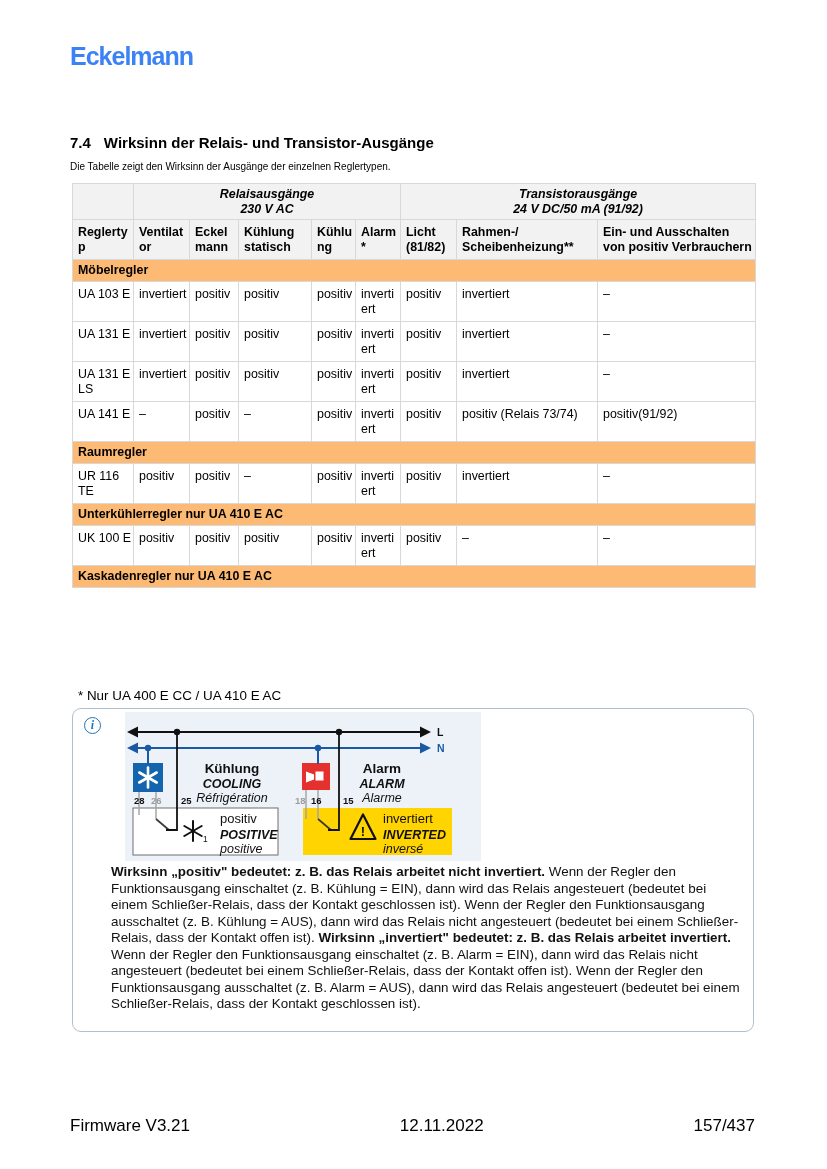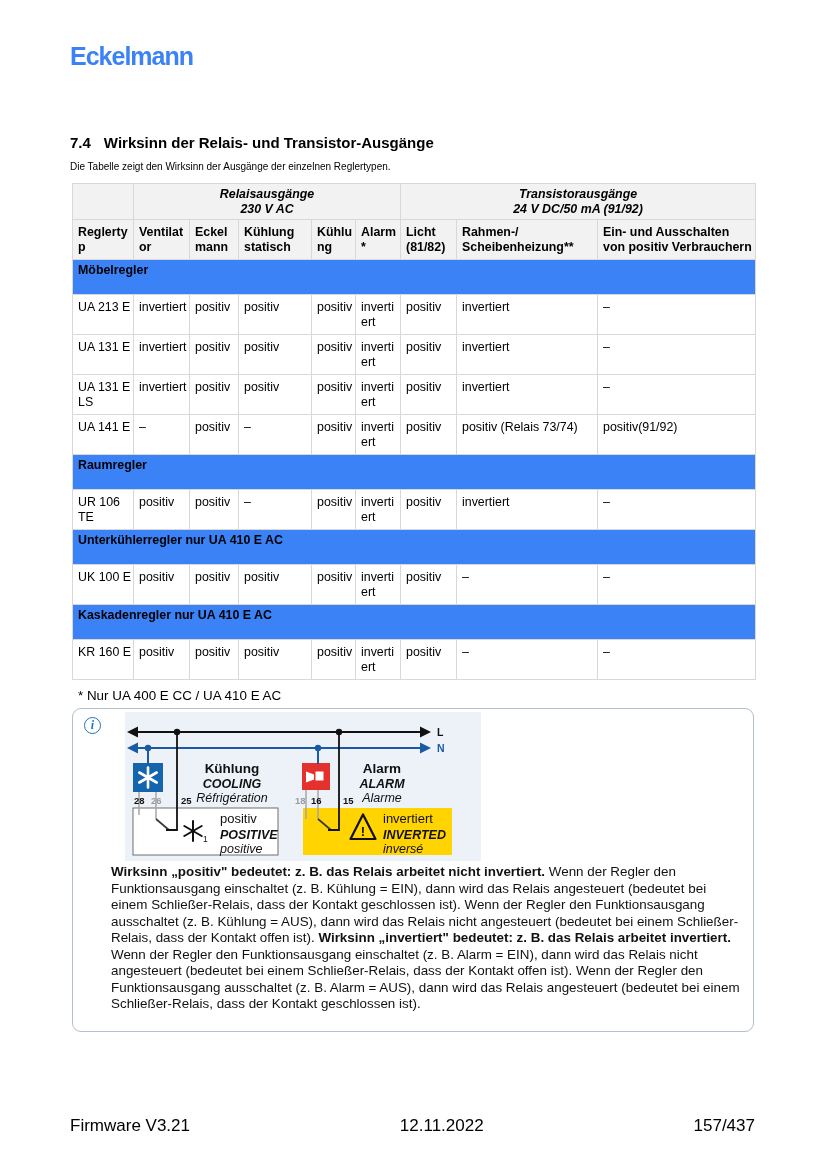--- a/index.html
+++ b/index.html
@@ -13,21 +13,21 @@
            display:flex;gap:13px;}
   .intro{position:absolute;left:70px;top:161px;font-size:10px;margin:0;}
 
   table.wtab{position:absolute;left:72px;top:183px;width:683px;border-collapse:collapse;
              table-layout:fixed;font-size:12.4px;}
   .wtab th,.wtab td{border:1px solid #d8d8d8;vertical-align:top;text-align:left;
              padding:5px 1px 5px 5px;overflow-wrap:anywhere;line-height:14.5px;
              font-weight:normal;}
   .wtab thead th{font-weight:bold;background:#f2f2f2;}
   .wtab th.gh{text-align:center;vertical-align:middle;padding:3px 1px;font-style:italic;}
-  .wtab td.section{background:#3b82f6;font-weight:bold;padding:3px 1px 16px 5px;line-height:15px;}
+  .wtab td.section{background:#fdba74;font-weight:bold;padding:3px 1px 3px 5px;line-height:15px;}
 
   .footnote{position:absolute;left:70px;top:680px;font-size:13.4px;margin:8px;}
 
   .infobox{position:absolute;left:72px;top:708px;width:680px;height:322px;
            border:1.5px solid #b1c0cc;border-radius:9px;background:#fff;}
   .info-icon{position:absolute;left:11px;top:8px;width:15px;height:15px;
              border:1.6px solid #1f74b8;border-radius:50%;color:#1f74b8;
              font-family:"Liberation Serif",serif;font-style:italic;font-weight:bold;
              font-size:12px;line-height:15px;text-align:center;}
   svg.diagram{position:absolute;left:52px;top:3px;}
@@ -88,21 +88,21 @@
           <th>Licht (81/82)</th>
           <th>Rahmen-/ Scheibenheizung**</th>
           <th>Ein- und Ausschalten von positiv Verbrauchern</th>
         </tr>
       </thead>
       <tbody>
         <tr>
           <td class="section" colspan="9">Möbelregler</td>
         </tr>
         <tr>
-          <td>UA 213 E</td>
+          <td>UA 103 E</td>
           <td>invertiert</td>
           <td>positiv</td>
           <td>positiv</td>
           <td>positiv</td>
           <td>invertiert</td>
           <td>positiv</td>
           <td>invertiert</td>
           <td>–</td>
         </tr>
         <tr>
@@ -135,21 +135,21 @@
           <td>positiv</td>
           <td>invertiert</td>
           <td>positiv</td>
           <td>positiv (Relais 73/74)</td>
           <td>positiv(91/92)</td>
         </tr>
         <tr>
           <td class="section" colspan="9">Raumregler</td>
         </tr>
         <tr>
-          <td>UR 106 TE</td>
+          <td>UR 116 TE</td>
           <td>positiv</td>
           <td>positiv</td>
           <td>–</td>
           <td>positiv</td>
           <td>invertiert</td>
           <td>positiv</td>
           <td>invertiert</td>
           <td>–</td>
         </tr>
         <tr>
@@ -161,31 +161,20 @@
           <td>positiv</td>
           <td>positiv</td>
           <td>positiv</td>
           <td>invertiert</td>
           <td>positiv</td>
           <td>–</td>
           <td>–</td>
         </tr>
         <tr>
           <td class="section" colspan="9">Kaskadenregler nur UA 410 E AC</td>
-        </tr>
-        <tr>
-          <td>KR 160 E</td>
-          <td>positiv</td>
-          <td>positiv</td>
-          <td>positiv</td>
-          <td>positiv</td>
-          <td>invertiert</td>
-          <td>positiv</td>
-          <td>–</td>
-          <td>–</td>
         </tr>
       </tbody>
     </table>
 
   <p class="footnote">* Nur UA 400 E CC / UA 410 E AC</p>
 
   <div class="infobox">
     <div class="info-icon">i</div>
 
     <svg class="diagram" width="356" height="149" viewBox="0 0 356 149">

